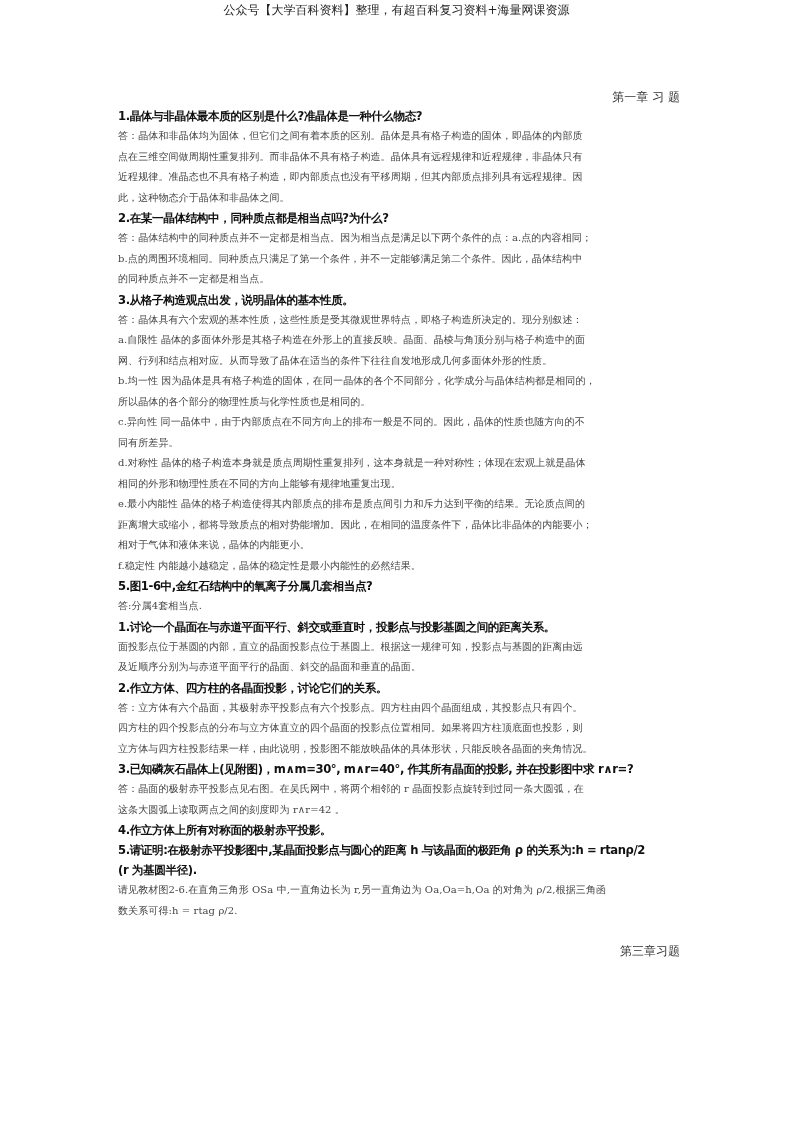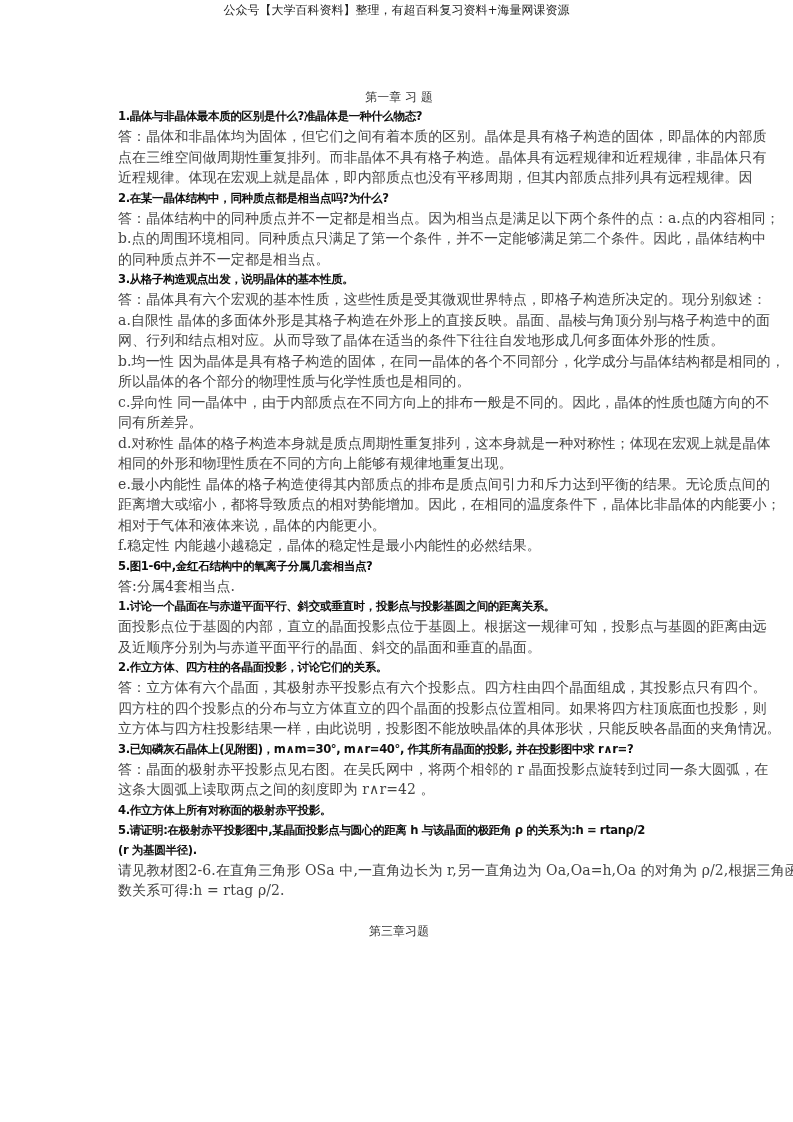--- a/index.html
+++ b/index.html
@@ -1,41 +1,42 @@
 <!DOCTYPE html>
 <html><head>
 <meta charset="utf-8">
 <style>
   html, body { margin: 0; padding: 0; background: #ffffff; }
   body { width: 793px; height: 1122px; position: relative; overflow: hidden;
          font-family: "DejaVu Serif", "Liberation Serif", serif; color: #333333; }
   .watermark { position: absolute; top: 2px; left: 0; width: 793px; text-align: center;
                font-size: 12px; color: #222; font-family: "DejaVu Serif", serif; letter-spacing: 0px; }
   .content { position: absolute; left: 118px; top: 88px; width: 562px; }
-  .chapter { text-align: center; font-size: 12px; color: #333; line-height: 18px; margin: 0; }
+  .chapter { text-align: right; font-size: 12px; color: #333; line-height: 18px; margin: 0; }
   .q { font-family: "DejaVu Sans", "Liberation Sans", sans-serif; font-weight: bold; font-size: 11.6px;
        color: #111; line-height: 20px; margin: 0; letter-spacing: -0.4px; white-space: nowrap; }
-  .a { font-size: 14px; line-height: 20.5px; margin: 0; color: #444; text-align: justify;
+  .a { font-size: 10px; line-height: 20.5px; margin: 0; color: #444; text-align: justify;
        letter-spacing: 0.1px; }
   .a span.line { display: block; white-space: nowrap; }
 </style>
 </head>
 <body>
 
 <div class="watermark">公众号【大学百科资料】整理，有超百科复习资料+海量网课资源</div>
 
 <div class="content">
 
   <p class="chapter">第一章 习 题</p>
 
   <p class="q">1.晶体与非晶体最本质的区别是什么?准晶体是一种什么物态?</p>
   <div class="a">
     <span class="line">答：晶体和非晶体均为固体，但它们之间有着本质的区别。晶体是具有格子构造的固体，即晶体的内部质</span>
     <span class="line">点在三维空间做周期性重复排列。而非晶体不具有格子构造。晶体具有远程规律和近程规律，非晶体只有</span>
-    <span class="line">近程规律。体现在宏观上就是晶体，即内部质点也没有平移周期，但其内部质点排列具有远程规律。因</span>
+    <span class="line">近程规律。准晶态也不具有格子构造，即内部质点也没有平移周期，但其内部质点排列具有远程规律。因</span>
+    <span class="line">此，这种物态介于晶体和非晶体之间。</span>
   </div>
 
   <p class="q">2.在某一晶体结构中，同种质点都是相当点吗?为什么?</p>
   <div class="a">
     <span class="line">答：晶体结构中的同种质点并不一定都是相当点。因为相当点是满足以下两个条件的点：a.点的内容相同；</span>
     <span class="line">b.点的周围环境相同。同种质点只满足了第一个条件，并不一定能够满足第二个条件。因此，晶体结构中</span>
     <span class="line">的同种质点并不一定都是相当点。</span>
   </div>
 
   <p class="q">3.从格子构造观点出发，说明晶体的基本性质。</p>

